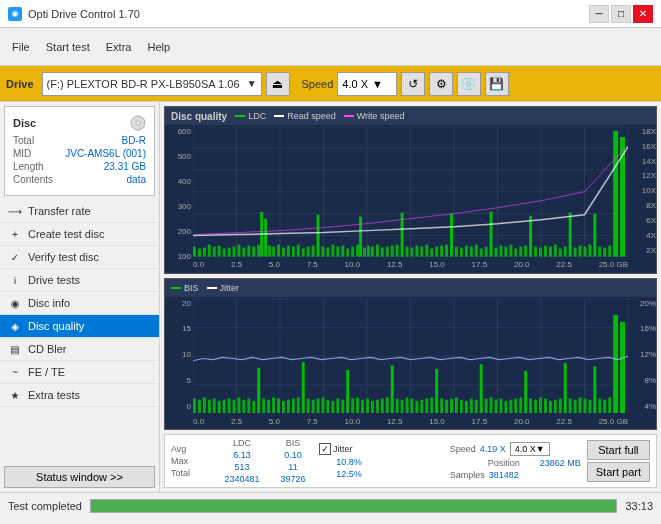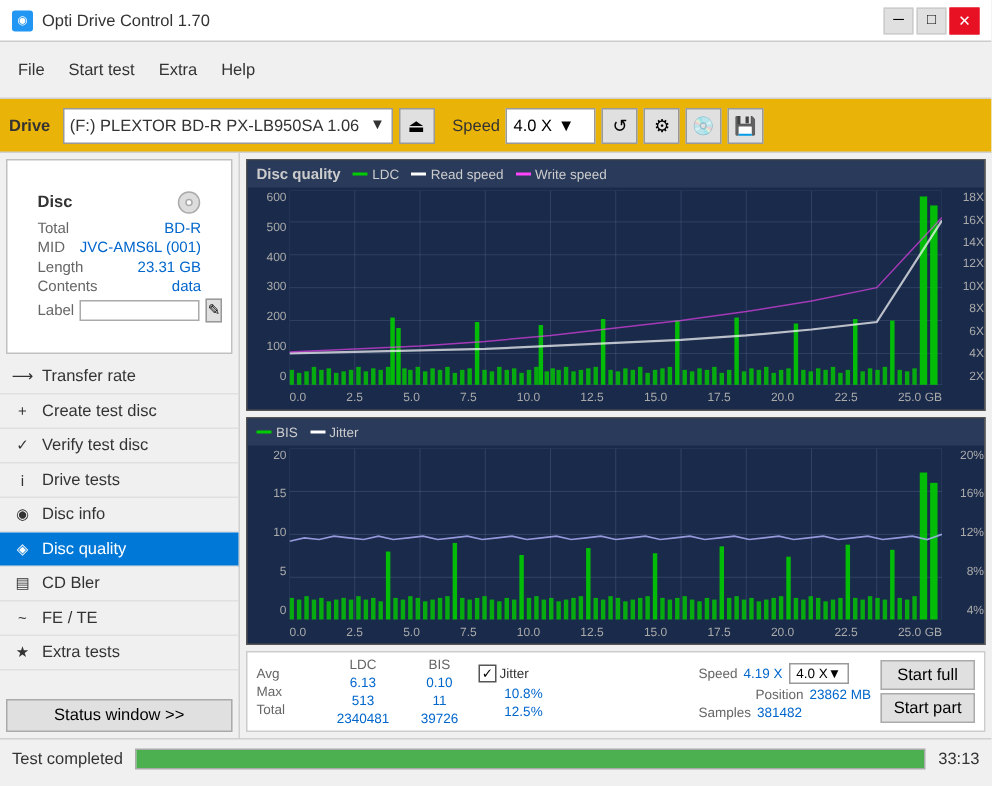--- a/index.html
+++ b/index.html
@@ -26,21 +26,21 @@
     .drive-select-arrow { font-size: 10px; color: #333; }
     .toolbar-icon-btn { width: 24px; height: 24px; background: #e0e0e0; border: 1px solid #999; display: flex; align-items: center; justify-content: center; cursor: pointer; font-size: 12px; }
     .speed-label { font-size: 11px; color: #333; margin-left: 8px; }
     .speed-select { background: white; border: 1px solid #999; padding: 2px 4px; height: 24px; display: flex; align-items: center; gap: 4px; min-width: 60px; }
 
     
     .main { display: flex; height: calc(524px - 28px - 22px - 36px - 26px - 22px); }
 
     
     .sidebar { width: 160px; background: #f0f0f0; border-right: 1px solid #d0d0d0; display: flex; flex-direction: column; }
-    .disc-panel { border: 1px solid #c0c0c0; margin: 4px; background: white; padding: 20px; }
+    .disc-panel { border: 1px solid #c0c0c0; margin: 4px; background: white; padding: 8px; }
     .disc-header { display: flex; align-items: center; justify-content: space-between; margin-bottom: 4px; }
     .disc-title { font-size: 11px; font-weight: bold; color: #333; }
     .disc-row { display: flex; justify-content: space-between; margin-bottom: 2px; }
     .disc-key { font-size: 10px; color: #666; }
     .disc-val { font-size: 10px; color: #0066cc; }
     .label-row { display: flex; align-items: center; gap: 4px; margin-top: 2px; }
     .label-input { border: 1px solid #aaa; height: 14px; width: 80px; font-size: 10px; padding: 0 2px; }
     .label-btn { width: 16px; height: 16px; background: #e0e0e0; border: 1px solid #999; display: flex; align-items: center; justify-content: center; cursor: pointer; font-size: 10px; }
 
     .nav-item { display: flex; align-items: center; gap: 6px; padding: 4px 8px; cursor: pointer; font-size: 11px; color: #333; border-bottom: 1px solid #e0e0e0; }
@@ -55,21 +55,21 @@
     .chart-panel { background: #1a2a4a; border: 1px solid #555; flex: 1; position: relative; overflow: hidden; }
     .chart-title-bar { background: #2a3a5a; padding: 2px 6px; display: flex; align-items: center; gap: 8px; height: 18px; }
     .chart-title-text { font-size: 10px; color: #ccc; font-weight: bold; }
     .legend-item { display: flex; align-items: center; gap: 3px; }
     .legend-dot { width: 10px; height: 2px; }
     .legend-label { font-size: 9px; color: #ccc; }
 
     .chart-area { position: relative; width: 100%; height: calc(100% - 18px); }
 
     
-    .y-axis-left { position: absolute; left: 0; top: 0; bottom: 16px; width: 28px; display: flex; flex-direction: column; justify-content: space-between; padding: 2px 0; }
+    .y-axis-left { position: absolute; left: 0; top: 0; bottom: 16px; width: 28px; display: flex; flex-direction: column; justify-content: space-between; padding: 2px 0; gap: 16px; }
     .y-axis-right { position: absolute; right: 0; top: 0; bottom: 16px; width: 28px; display: flex; flex-direction: column; justify-content: space-between; padding: 2px 0; align-items: flex-end; }
     .axis-label { font-size: 8px; color: #aaa; text-align: right; padding-right: 2px; }
     .axis-label-r { font-size: 8px; color: #aaa; text-align: left; padding-left: 2px; }
 
     
     .x-axis { position: absolute; bottom: 0; left: 28px; right: 28px; height: 16px; display: flex; justify-content: space-between; align-items: center; }
     .x-label { font-size: 8px; color: #aaa; }
 
     
     .bottom-bar { height: 26px; background: #f0f0f0; border-top: 1px solid #d0d0d0; display: flex; align-items: center; padding: 0 8px; gap: 8px; }
@@ -140,25 +140,20 @@
         <span class="disc-key">MID</span>
         <span class="disc-val">JVC-AMS6L (001)</span>
       </div>
       <div class="disc-row">
         <span class="disc-key">Length</span>
         <span class="disc-val">23.31 GB</span>
       </div>
       <div class="disc-row">
         <span class="disc-key">Contents</span>
         <span class="disc-val">data</span>
-      </div>
-      <div class="label-row">
-        <span class="disc-key">Label</span>
-        <input class="label-input" type="text" value="" style="">
-        <div class="label-btn">✎</div>
       </div>
     </div>
 
     <div class="nav-item">
       <div class="nav-icon">⟶</div>
       <span>Transfer rate</span>
     </div>
     <div class="nav-item">
       <div class="nav-icon">+</div>
       <span>Create test disc</span>
@@ -565,21 +560,21 @@
       <div style="flex:1;"></div>
 
       <div style="display:flex;flex-direction:column;gap:2px;">
         <div style="display:flex;gap:4px;align-items:center;">
           <span style="font-size:9px;color:#666;">Speed</span>
           <span style="font-size:9px;color:#0066cc;">4.19 X</span>
           <div style="background:white;border:1px solid #999;padding:1px 4px;font-size:9px;">
             <span>4.0 X</span>▼
           </div>
         </div>
-        <div style="display:flex;gap:4px;align-items:center;padding-left:38px;">
+        <div style="display:flex;gap:20px;align-items:center;padding-left:38px;">
           <span style="font-size:9px;color:#666;">Position</span>
           <span style="font-size:9px;color:#0066cc;">23862 MB</span>
         </div>
         <div style="display:flex;gap:4px;align-items:center;">
           <span style="font-size:9px;color:#666;">Samples</span>
           <span style="font-size:9px;color:#0066cc;">381482</span>
         </div>
       </div>
 
       <div style="display:flex;flex-direction:column;gap:2px;">

